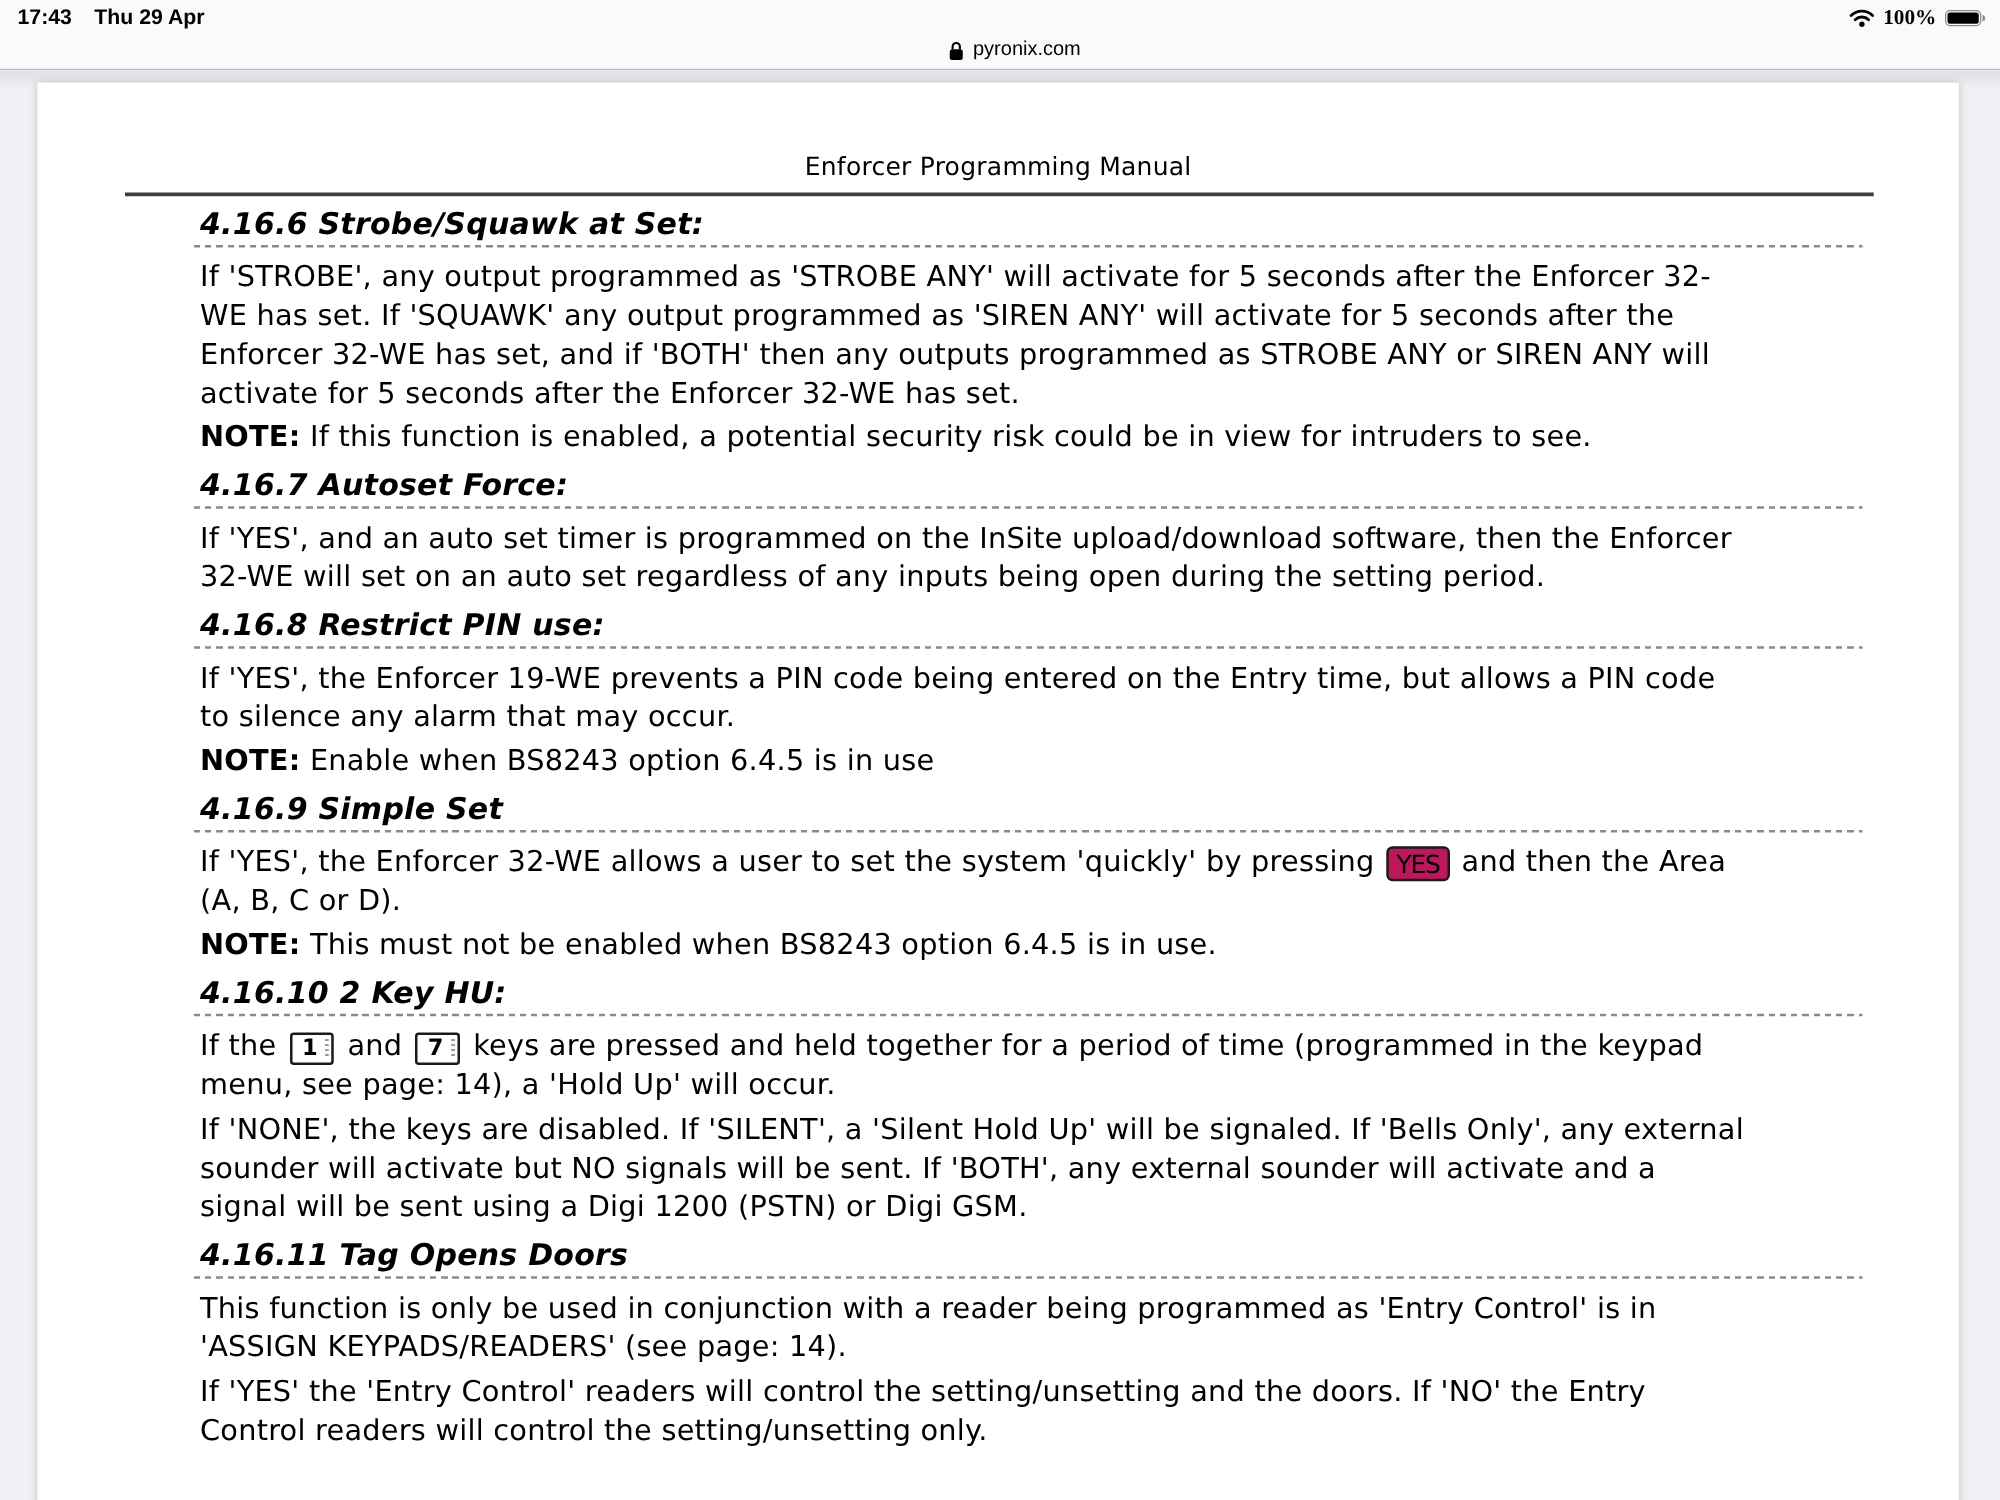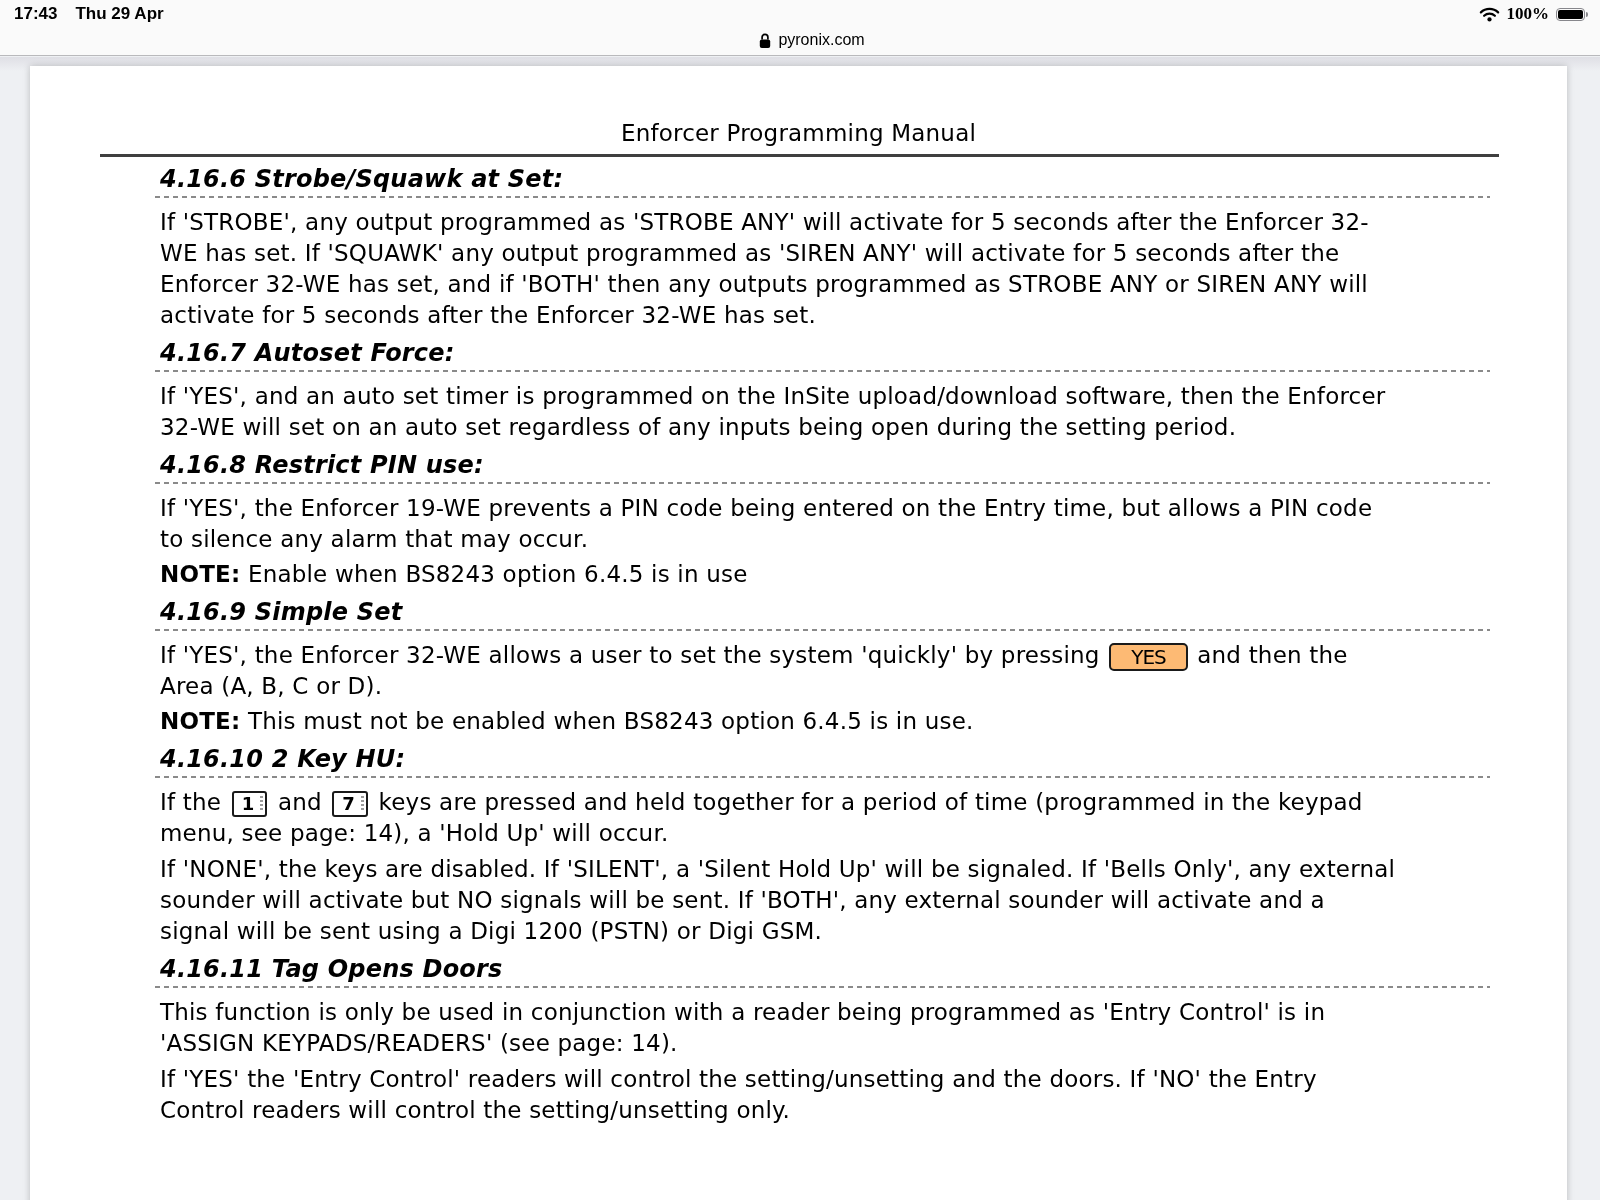--- a/index.html
+++ b/index.html
@@ -55,21 +55,21 @@
   .page {
     position: absolute; top: 9px; left: 30px;
     width: 1537px; height: 1300px;
     background: #ffffff;
     box-shadow: 0 0 7px rgba(0,0,0,0.22);
     padding: 52px 130px 0 130px;
     color: #000;
   }
   .doc-title {
     text-align: center;
-    font-size: 23px; line-height: 30px;
+    font-size: 20px; line-height: 30px;
     letter-spacing: 0.2px;
   }
   .rule-solid {
     height: 3px; background: #3f3f3f;
     margin-top: 6px; margin-left: -60px; width: 1399px;
   }
   .h-sec {
     font-style: italic; font-weight: 700; font-size: 24px; line-height: 30px;
     margin-top: 7px; letter-spacing: 0.2px;
   }
@@ -86,23 +86,23 @@
   .note {
     font-size: 23px; line-height: 31px; letter-spacing: 0.2px;
     margin-top: 4px; max-width: 1240px;
   }
   .note-label { font-weight: 700; }
 
   
   .keycap {
     display: inline-block; position: relative;
     border: 2px solid #1a1a1a; border-radius: 5px;
-    padding: 0 20px; margin: 0 2px;
+    padding: 0 6px; margin: 0 2px;
     font-size: 20px; line-height: 24px; letter-spacing: -1px;
-    vertical-align: -1px; background: #fdba74; text-align: right;
+    vertical-align: -1px; background: #be185d; text-align: right;
   }
   .keycap-digit {
     display: inline-block; position: relative;
     border: 2px solid #1a1a1a; border-radius: 3px;
     padding: 0 11px 0 8px; margin: 0 3px;
     font-size: 18px; line-height: 22px; font-weight: 700;
     vertical-align: 0px; background: #fff;
   }
   .keycap-digit::after {
     content: ""; position: absolute; right: 2px; top: 3px; bottom: 3px; width: 3px;
@@ -147,20 +147,21 @@
 <div class="content">
   <div class="page">
 
     <div class="doc-title">Enforcer Programming Manual</div>
     <div class="rule-solid"></div>
 
     <div>
       <div class="h-sec">4.16.6 Strobe/Squawk at Set:</div>
       <div class="rule-dotted"></div>
       <div class="para">If 'STROBE', any output programmed as 'STROBE ANY' will activate for 5 seconds after the Enforcer 32-WE has set. If 'SQUAWK' any output programmed as 'SIREN ANY' will activate for 5 seconds after the Enforcer 32-WE has set, and if 'BOTH' then any outputs programmed as STROBE ANY or SIREN ANY will activate for 5 seconds after the Enforcer 32-WE has set.</div>
+      <div class="note"><span class="note-label">NOTE:</span><span> If this function is enabled, a potential security risk could be in view for intruders to see.</span></div>
     </div>
 
     <div>
       <div class="h-sec">4.16.7 Autoset Force:</div>
       <div class="rule-dotted"></div>
       <div class="para">If 'YES', and an auto set timer is programmed on the InSite upload/download software, then the Enforcer 32-WE will set on an auto set regardless of any inputs being open during the setting period.</div>
     </div>
 
     <div>
       <div class="h-sec">4.16.8 Restrict PIN use:</div>

